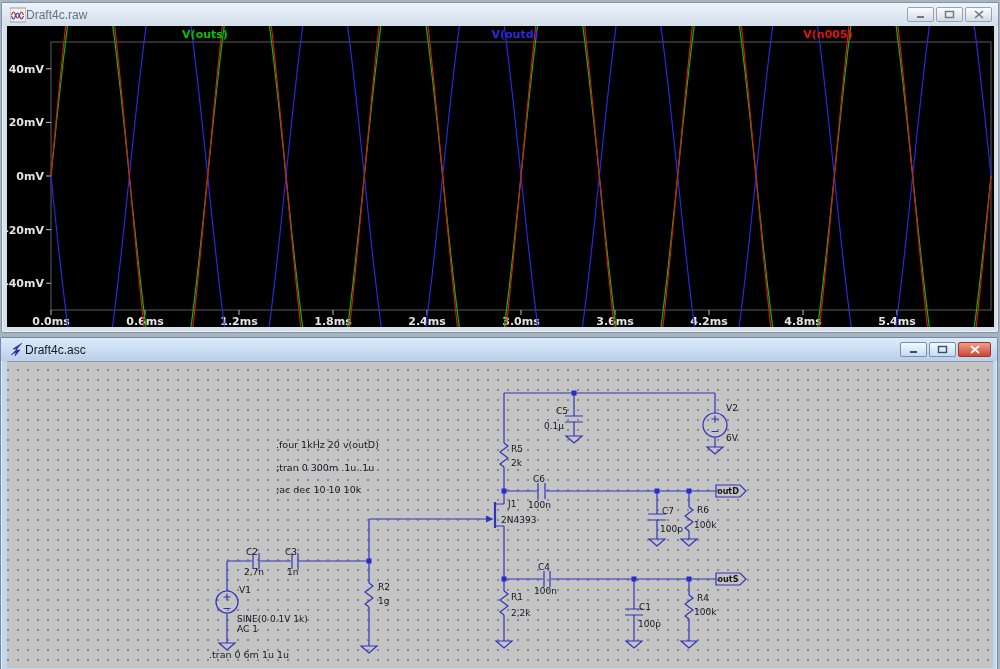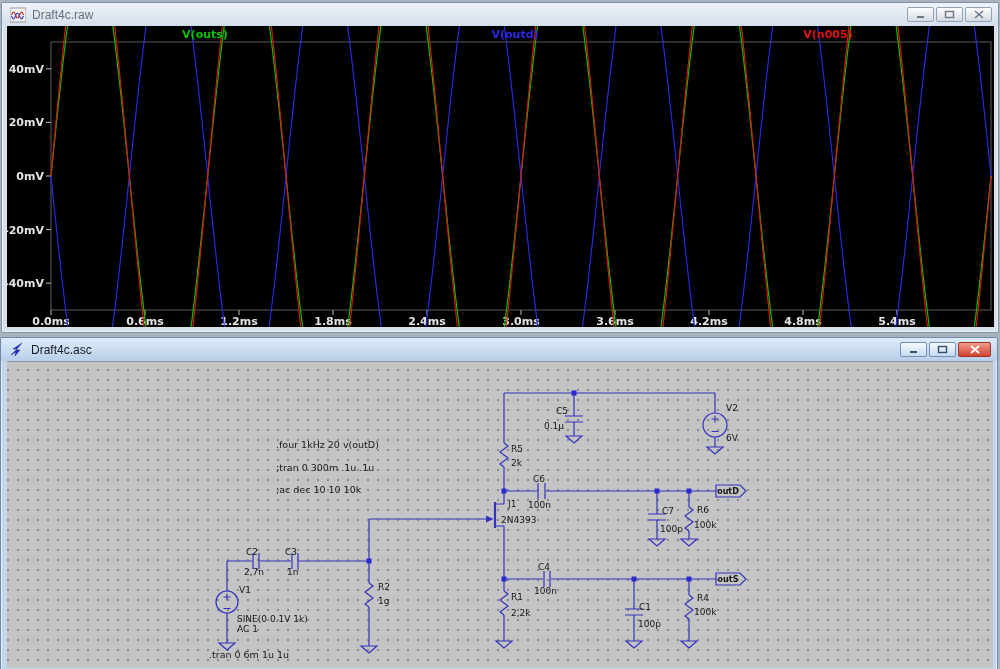--- a/index.html
+++ b/index.html
@@ -7,21 +7,21 @@
               font-family:"Liberation Sans", sans-serif; }
 
   .window { position:absolute; border:1px solid #7f93ab; border-radius:2px;
             box-shadow: inset 0 0 0 1px rgba(255,255,255,.55); }
   .win-top    { left:1px; top:2px;   width:998px; height:331px; background:#d7e1ec; }
   .win-bottom { left:0px; top:337px; width:998px; height:340px; background:#c2d6ec; border-color:#6e89aa; }
 
   .titlebar { height:23px; display:flex; align-items:center; padding:0 6px 0 8px; }
   .win-top .titlebar    { background:linear-gradient(#eef3f8,#d3dfec); }
   .win-bottom .titlebar { background:linear-gradient(#dcebfa,#b9cfe8); }
-  .title-text { font-size:12px; margin-left:6px; }
+  .title-text { font-size:12px; }
   .win-top .title-text    { color:#66707c; }
   .win-bottom .title-text { color:#14191f; }
   .title-icon { width:16px; height:16px; flex:0 0 auto; }
 
   .tb-buttons { margin-left:auto; display:flex; gap:2px; }
   .tb-btn { width:27px; height:15px; border-radius:2px; border:1px solid #93a2b4;
             background:linear-gradient(#fcfdfe,#d5dbe3); display:flex;
             align-items:center; justify-content:center; }
   .tb-btn svg { display:block; }
   .win-bottom .tb-btn { border-color:#7490b2; background:linear-gradient(#f3f9ff,#c8daf0); }

